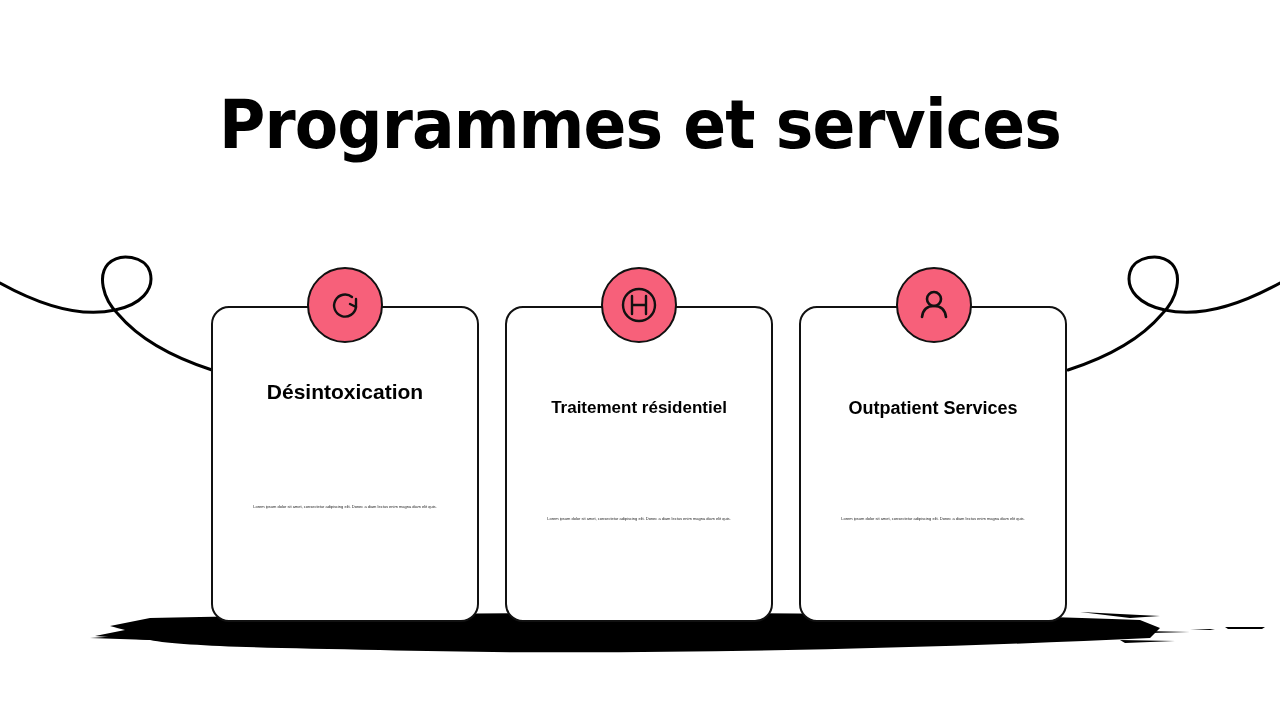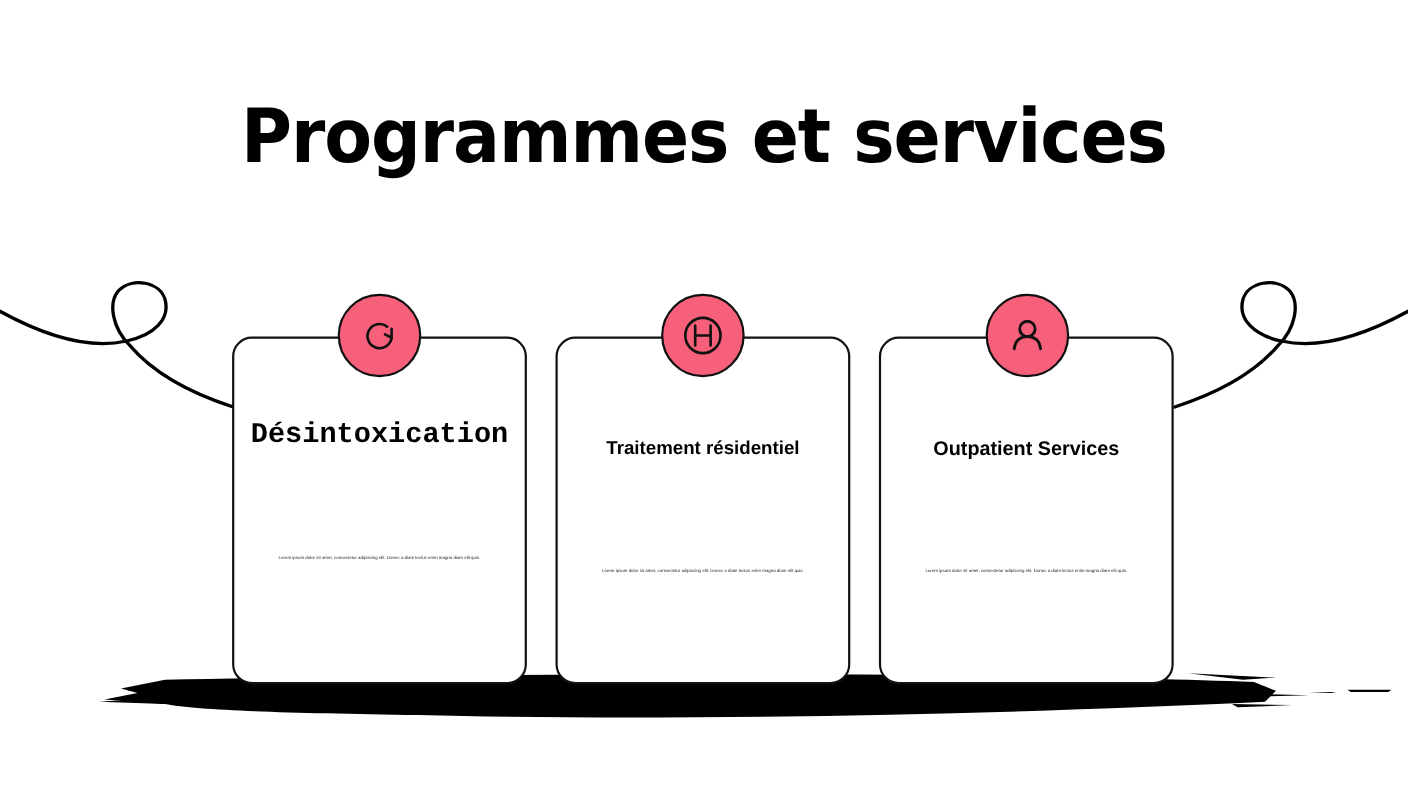--- a/index.html
+++ b/index.html
@@ -54,21 +54,21 @@
   </g>
 
   <path d="M0,283 C40,305 80,318 115,310 C140,305 155,290 150,272 C145,256 120,252 108,264 C98,275 102,298 118,314 C140,340 175,358 212,370" fill="none" stroke="#000" stroke-width="3" stroke-linecap="round"></path>
 
   <path d="M1280,283 C1240,305 1200,318 1165,310 C1140,305 1125,290 1130,272 C1135,256 1160,252 1172,264 C1182,275 1178,298 1162,314 C1140,340 1105,358 1068,370" fill="none" stroke="#000" stroke-width="3" stroke-linecap="round"></path>
 </svg>
 
 <div class="title">Programmes et services</div>
 
 <div class="card" style="left:211px;">
-  <div class="heading" style="top:72px; font-size:26px;font-family:Liberation Mono, monospace;">Désintoxication</div>
+  <div class="heading" style="top:72px; font-size:21px;">Désintoxication</div>
   <div class="body" style="top:196px;">Lorem ipsum dolor sit amet, consectetur adipiscing elit. Donec a diam lectus enim magna diam elit quis.</div>
 </div>
 
 <div class="card" style="left:505px;">
   <div class="heading" style="top:90px; font-size:17px;">Traitement résidentiel</div>
   <div class="body" style="top:208px;">Lorem ipsum dolor sit amet, consectetur adipiscing elit. Donec a diam lectus enim magna diam elit quis.</div>
 </div>
 
 <div class="card" style="left:799px;padding-left:11px;">
   <div class="heading" style="top:90px; font-size:18px;">Outpatient Services</div>

